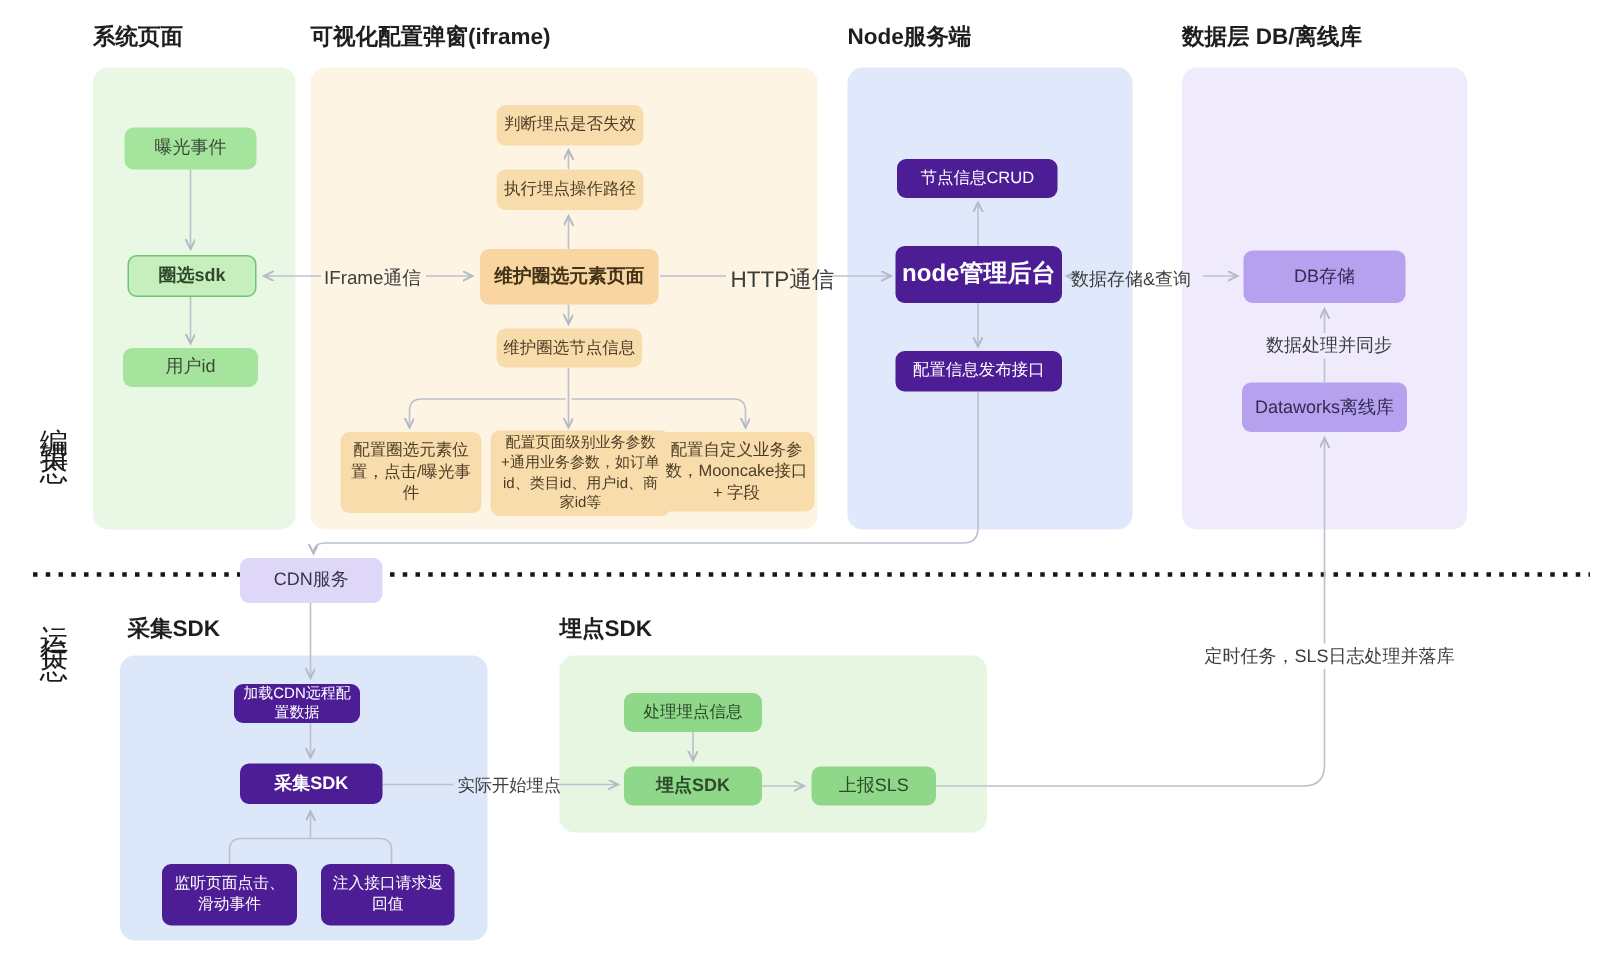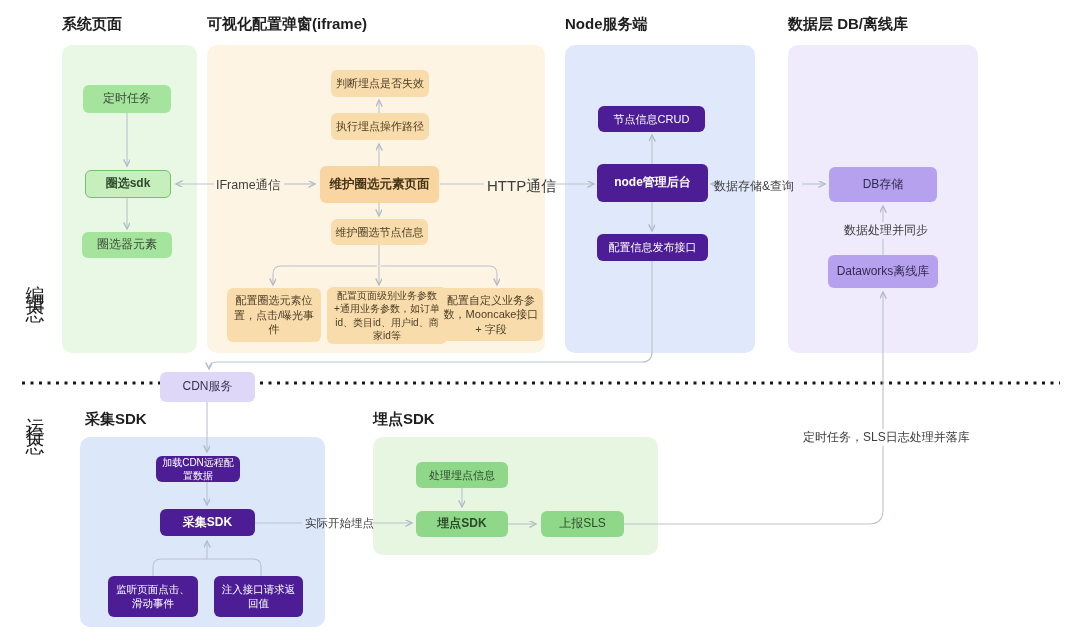--- a/index.html
+++ b/index.html
@@ -25,21 +25,21 @@
   .n-orange{background:#f9dcab;color:#4c3d26;}
   .n-orange2{background:#f8d5a1;color:#433316;font-weight:bold;font-size:12.5px;}
   .n-blue{background:#4c1d95;color:#ffffff;}
   .n-purple{background:#b6a1ef;color:#322b50;}
   .n-cdn{background:#ded7f8;color:#39334e;}
   .n-tgreen{background:#8fd889;color:#2d4a2a;}
   .bold{font-weight:bold;}
   .fs10{font-size:10px;}
   .fs105{font-size:10.5px;}
   .fs11{font-size:11px;}
-  .fs125{font-size:12px;}
+  .fs125{font-size:16px;}
   .lbl{position:absolute;z-index:3;font-size:12px;color:#3d3d3d;white-space:nowrap;}
   .bg-white{background:#ffffff;padding:0 3px;}
   .bg-ppanel{background:#efebfc;padding:0 3px;}
   .lane{
     position:absolute;z-index:2;writing-mode:vertical-rl;text-orientation:upright;
     font-size:19px;letter-spacing:9px;color:#1b1b1b;left:22px;
   }
   svg.wires{position:absolute;left:0;top:0;z-index:1;}
 </style>
 </head>
@@ -109,23 +109,23 @@
 <div class="lane" style="top:270px;">编辑态</div>
 <div class="lane" style="top:402px;">运行态</div>
 
 <div class="title" style="left:62px;top:15px;">系统页面</div>
 <div class="title" style="left:207px;top:15px;">可视化配置弹窗(iframe)</div>
 <div class="title" style="left:565px;top:15px;">Node服务端</div>
 <div class="title" style="left:788px;top:15px;">数据层 DB/离线库</div>
 <div class="title" style="left:85px;top:410px;">采集SDK</div>
 <div class="title" style="left:373px;top:410px;">埋点SDK</div>
 
-<div class="box n-green" style="left:83px;top:85px;width:88px;height:28px;">定时任务</div>
+<div class="box n-green" style="left:83px;top:85px;width:88px;height:28px;">曝光事件</div>
 <div class="box n-greenb" style="left:85px;top:170px;width:86px;height:28px;">圈选sdk</div>
-<div class="box n-green" style="left:82px;top:232px;width:90px;height:26px;">圈选器元素</div>
+<div class="box n-green" style="left:82px;top:232px;width:90px;height:26px;">用户id</div>
 
 <div class="box n-orange fs11" style="left:331px;top:70px;width:98px;height:27px;">判断埋点是否失效</div>
 <div class="box n-orange fs11" style="left:331px;top:113px;width:98px;height:27px;">执行埋点操作路径</div>
 <div class="box n-orange2" style="left:320px;top:166px;width:119px;height:37px;">维护圈选元素页面</div>
 <div class="box n-orange fs11" style="left:331px;top:219px;width:97px;height:26px;">维护圈选节点信息</div>
 <div class="box n-orange fs11" style="left:227px;top:288px;width:94px;height:54px;">配置圈选元素位置，点击/曝光事件</div>
 <div class="box n-orange fs10" style="left:327px;top:287px;width:120px;height:57px;">配置页面级别业务参数+通用业务参数，如订单id、类目id、用户id、商家id等</div>
 <div class="box n-orange fs11" style="left:439px;top:288px;width:104px;height:53px;">配置自定义业务参数，Mooncake接口 + 字段</div>
 
 <div class="box n-blue fs11" style="left:598px;top:106px;width:107px;height:26px;">节点信息CRUD</div>

